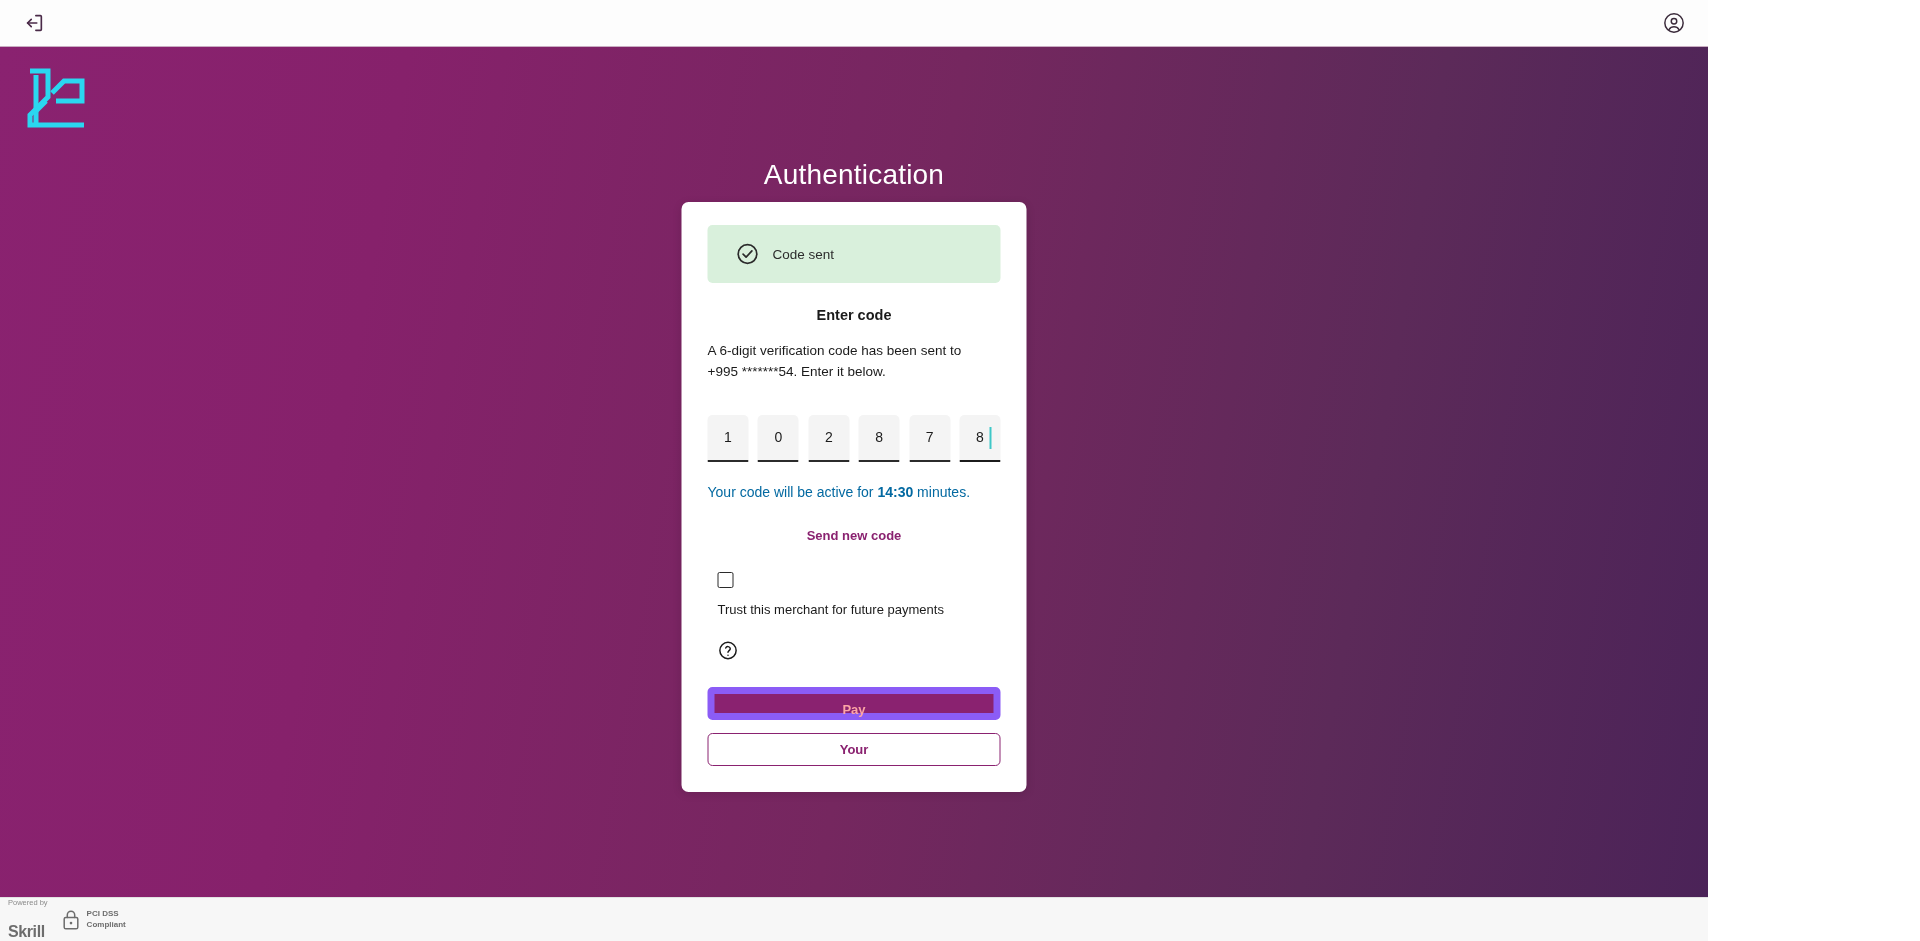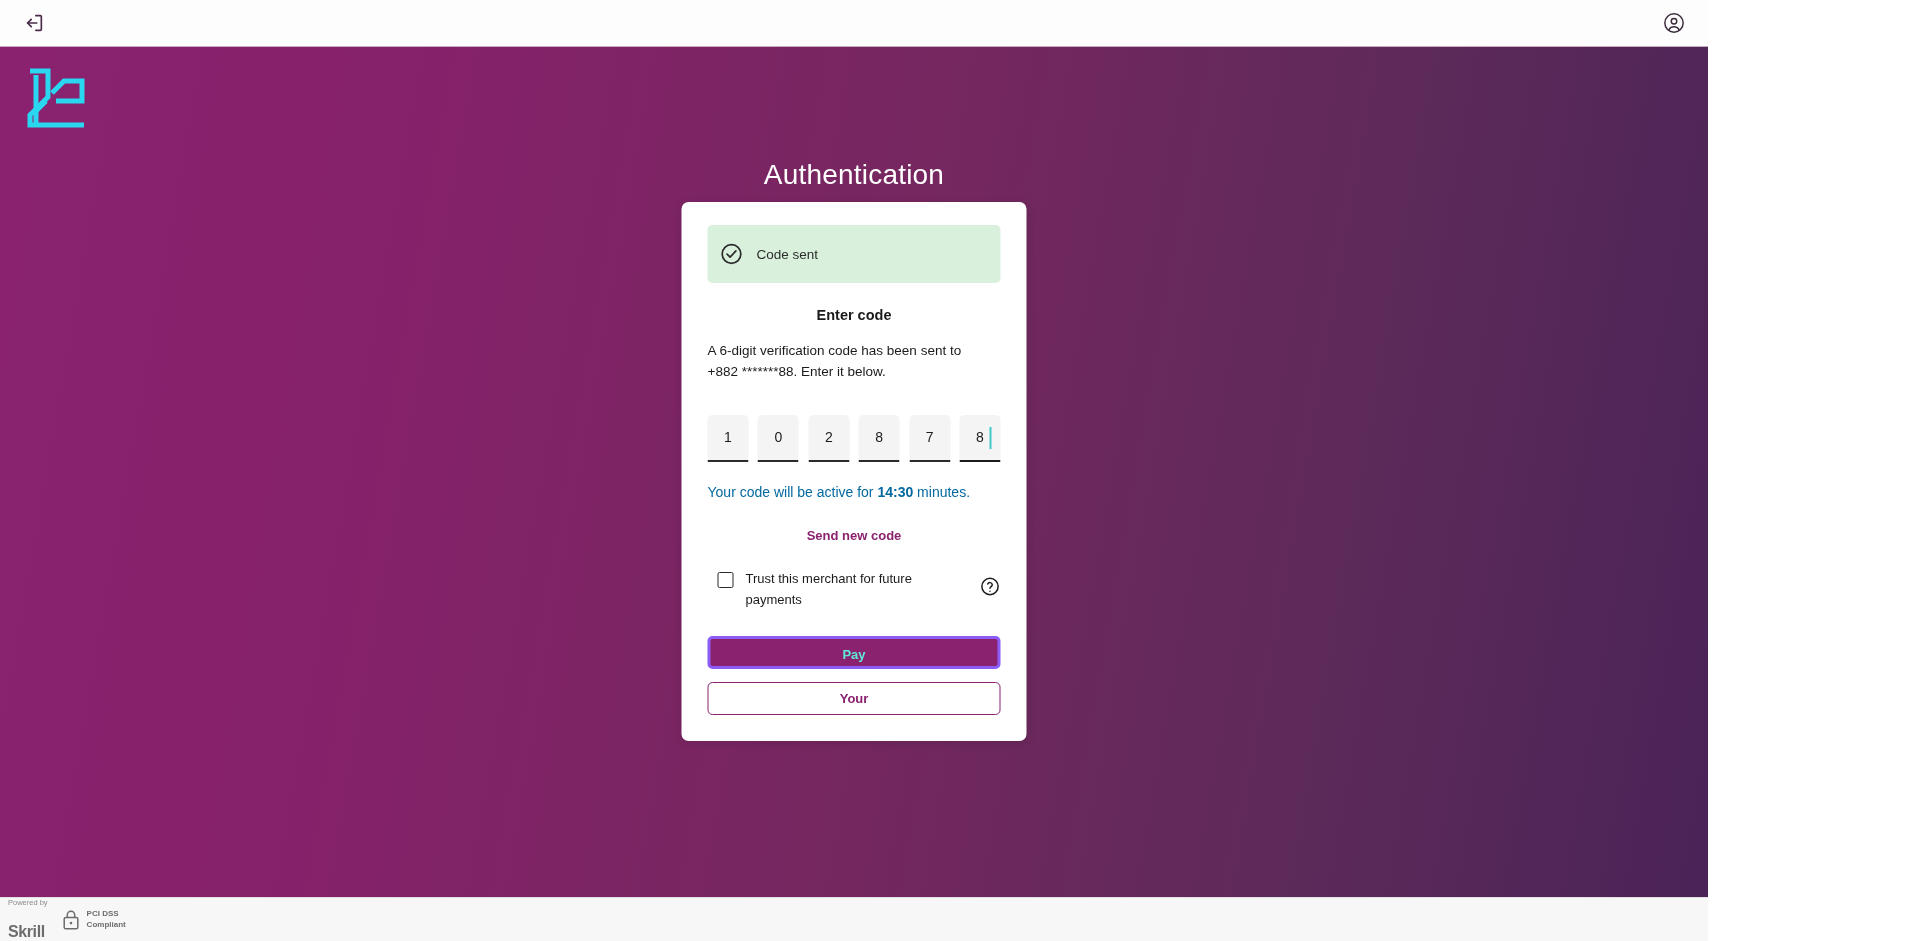--- a/index.html
+++ b/index.html
@@ -82,21 +82,21 @@
     padding: 23px 26px 26px 26px;
     box-shadow: 0 2px 10px rgba(0,0,0,0.12);
   }
 
   .alert {
     display: flex;
     align-items: center;
     gap: 13px;
     background: #d9f0dc;
     border-radius: 5px;
-    padding: 17px 12px;
+    padding: 17px 28px;
     margin-bottom: 24px;
   }
   .alert-icon { flex: 0 0 auto; width: 24px; height: 24px; }
   .alert-icon svg { display: block; }
   .alert-text {
     font-size: 13.5px;
     color: #2c2c2c;
   }
 
   .card-heading {
@@ -166,20 +166,21 @@
     cursor: pointer;
   }
 
   
   .trust-row {
     display: flex;
     align-items: flex-start;
     gap: 12px;
     margin-bottom: 26px;
     padding-left: 10px;
+    flex-direction: column;
   }
   .checkbox {
     flex: 0 0 auto;
     width: 16px;
     height: 16px;
     border: 1.6px solid #2b2b2b;
     border-radius: 2px;
     background: #fff;
     margin-top: 3px;
     cursor: pointer;
@@ -207,22 +208,22 @@
     border-radius: 5px;
     font-family: "Liberation Sans", sans-serif;
     font-size: 13px;
     font-weight: bold;
     cursor: pointer;
     line-height: 31px;
     text-align: center;
   }
   .btn-pay {
     background: #8a2270;
-    color: #5eead4;
-    border: 3px solid #8b5cf6;
+    color: #fca5a5;
+    border: 7px solid #8b5cf6;
     margin-bottom: 13px;
   }
   .btn-back {
     background: #ffffff;
     color: #8a2270;
     border: 1.6px solid #8a2270;
   }
 
   
   .footer {
@@ -311,21 +312,21 @@
             <polyline points="7.6 12.2 10.6 15.2 16.4 8.9"></polyline>
           </svg>
         </span>
         <span class="alert-text">Code sent</span>
       </div>
 
       <div class="card-heading">Enter code</div>
 
       <div class="card-desc">
         <span>A 6-digit verification code has been sent to</span><br>
-        <span>+882 *******88. Enter it below.</span>
+        <span>+995 *******54. Enter it below.</span>
       </div>
 
       <div class="code-row">
         <div class="code-box">1</div>
         <div class="code-box">0</div>
         <div class="code-box">2</div>
         <div class="code-box">8</div>
         <div class="code-box">7</div>
         <div class="code-box focused">
           <span>8</span>

